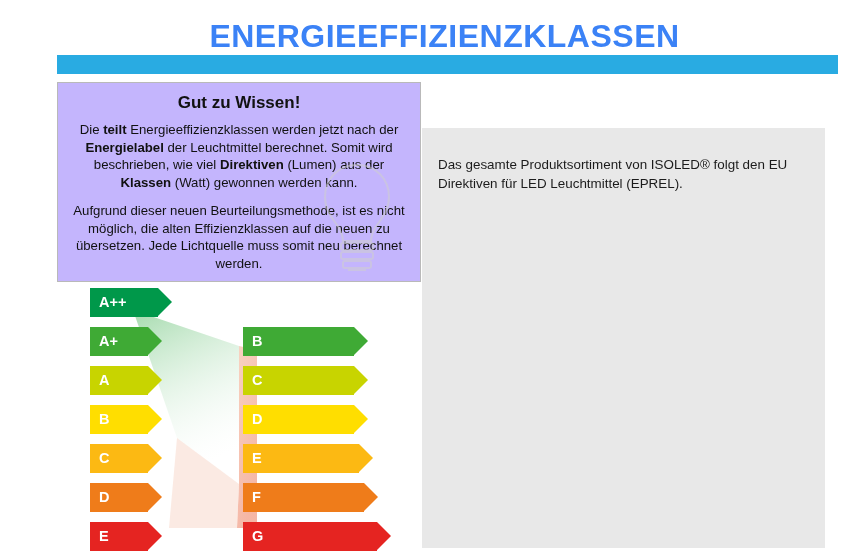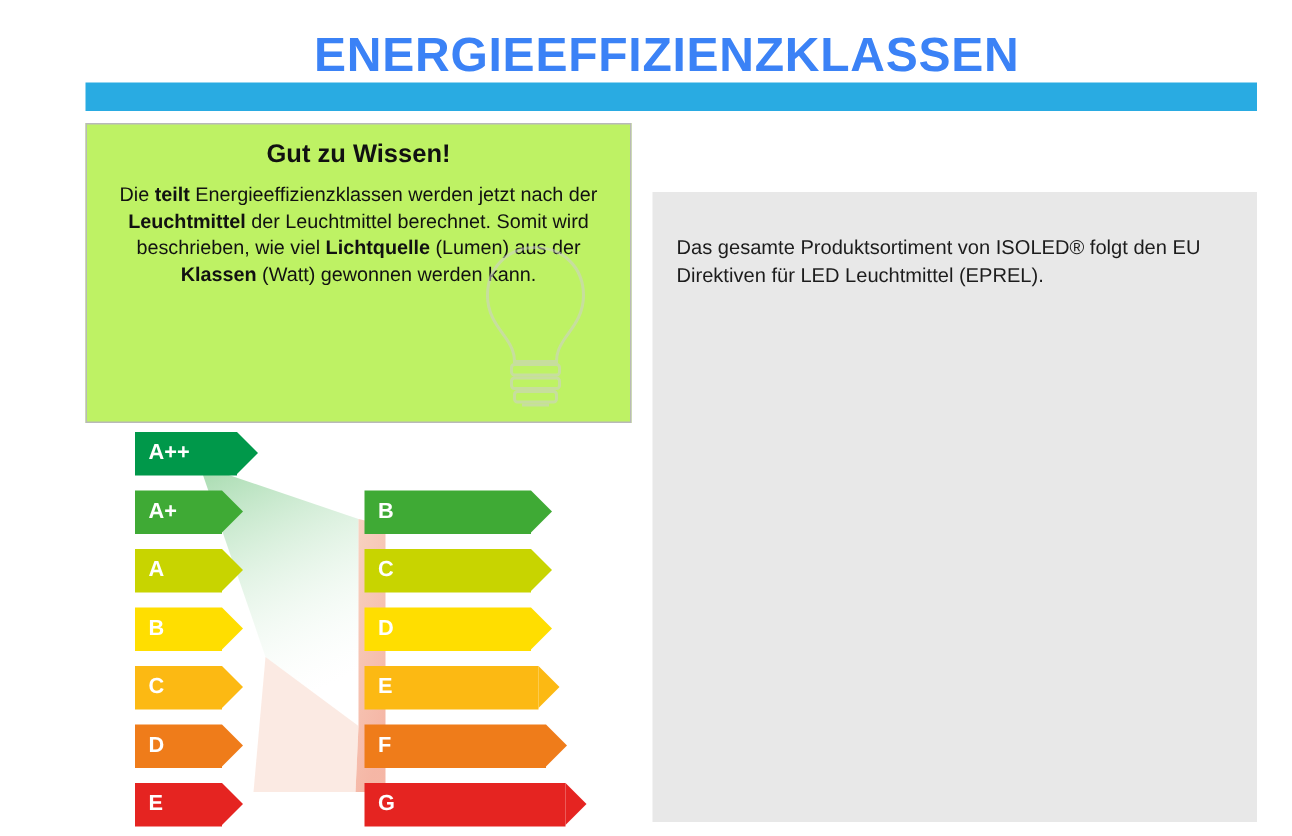--- a/index.html
+++ b/index.html
@@ -40,21 +40,21 @@
   }
 
   
   .info-box {
     position: absolute;
     left: 57px;
     top: 82px;
     width: 364px;
     height: 200px;
     border: 1px solid #b9b9b9;
-    background: #bef264;
+    background: #c4b5fd;
     box-sizing: border-box;
     overflow: hidden;
   }
   .info-box-title {
     text-align: center;
     font-size: 17px;
     font-weight: bold;
     color: #111;
     margin: 10px 0 8px 0;
   }
@@ -74,21 +74,21 @@
     bottom: 2px;
     width: 90px;
     height: 120px;
     opacity: 0.55;
     pointer-events: none;
   }
 
   
   .grey-panel {
     position: absolute;
-    left: 435px;
+    left: 422px;
     top: 128px;
     width: 403px;
     height: 420px;
     background: #e8e8e8;
   }
   .grey-panel .gp-inner {
     padding: 27px 22px 0 16px;
   }
   .grey-panel p {
     margin: 0 0 16px 0;
@@ -153,23 +153,24 @@
 <body>
 
 <div class="page-title">ENERGIEEFFIZIENZKLASSEN</div>
 
 <div class="blue-bar"></div>
 
 <div class="info-box">
   <div class="info-box-title">Gut zu Wissen!</div>
 
   <p>
-    Die <b>teilt</b> Energieeffizienzklassen werden jetzt nach der <b>Leuchtmittel</b> der Leuchtmittel berechnet. Somit wird beschrieben, wie viel <b>Lichtquelle</b> (Lumen) aus der <b>Klassen</b> (Watt) gewonnen werden kann.
+    Die <b>teilt</b> Energieeffizienzklassen werden jetzt nach der <b>Energielabel</b> der Leuchtmittel berechnet. Somit wird beschrieben, wie viel <b>Direktiven</b> (Lumen) aus der <b>Klassen</b> (Watt) gewonnen werden kann.
   </p>
 
+  <p>Aufgrund dieser neuen Beurteilungsmethode, ist es nicht möglich, die alten Effizienzklassen auf die neuen zu übersetzen. Jede Lichtquelle muss somit neu berechnet werden.</p>
 
   <svg class="bulb-watermark" viewBox="0 0 90 120">
     <g fill="none" stroke="#cfcfcf" stroke-width="2">
       <path d="M45 6 C26 6 13 20 13 38 c0 13 7 21 12 28 c4 6 6 10 6 16 h28 c0-6 2-10 6-16 c5-7 12-15 12-28 C77 20 64 6 45 6 z"></path>
       <rect x="29" y="84" width="32" height="7" rx="2"></rect>
       <rect x="29" y="93" width="32" height="7" rx="2"></rect>
       <rect x="31" y="102" width="28" height="7" rx="2"></rect>
       <path d="M36 111 h18"></path>
     </g>
   </svg>

